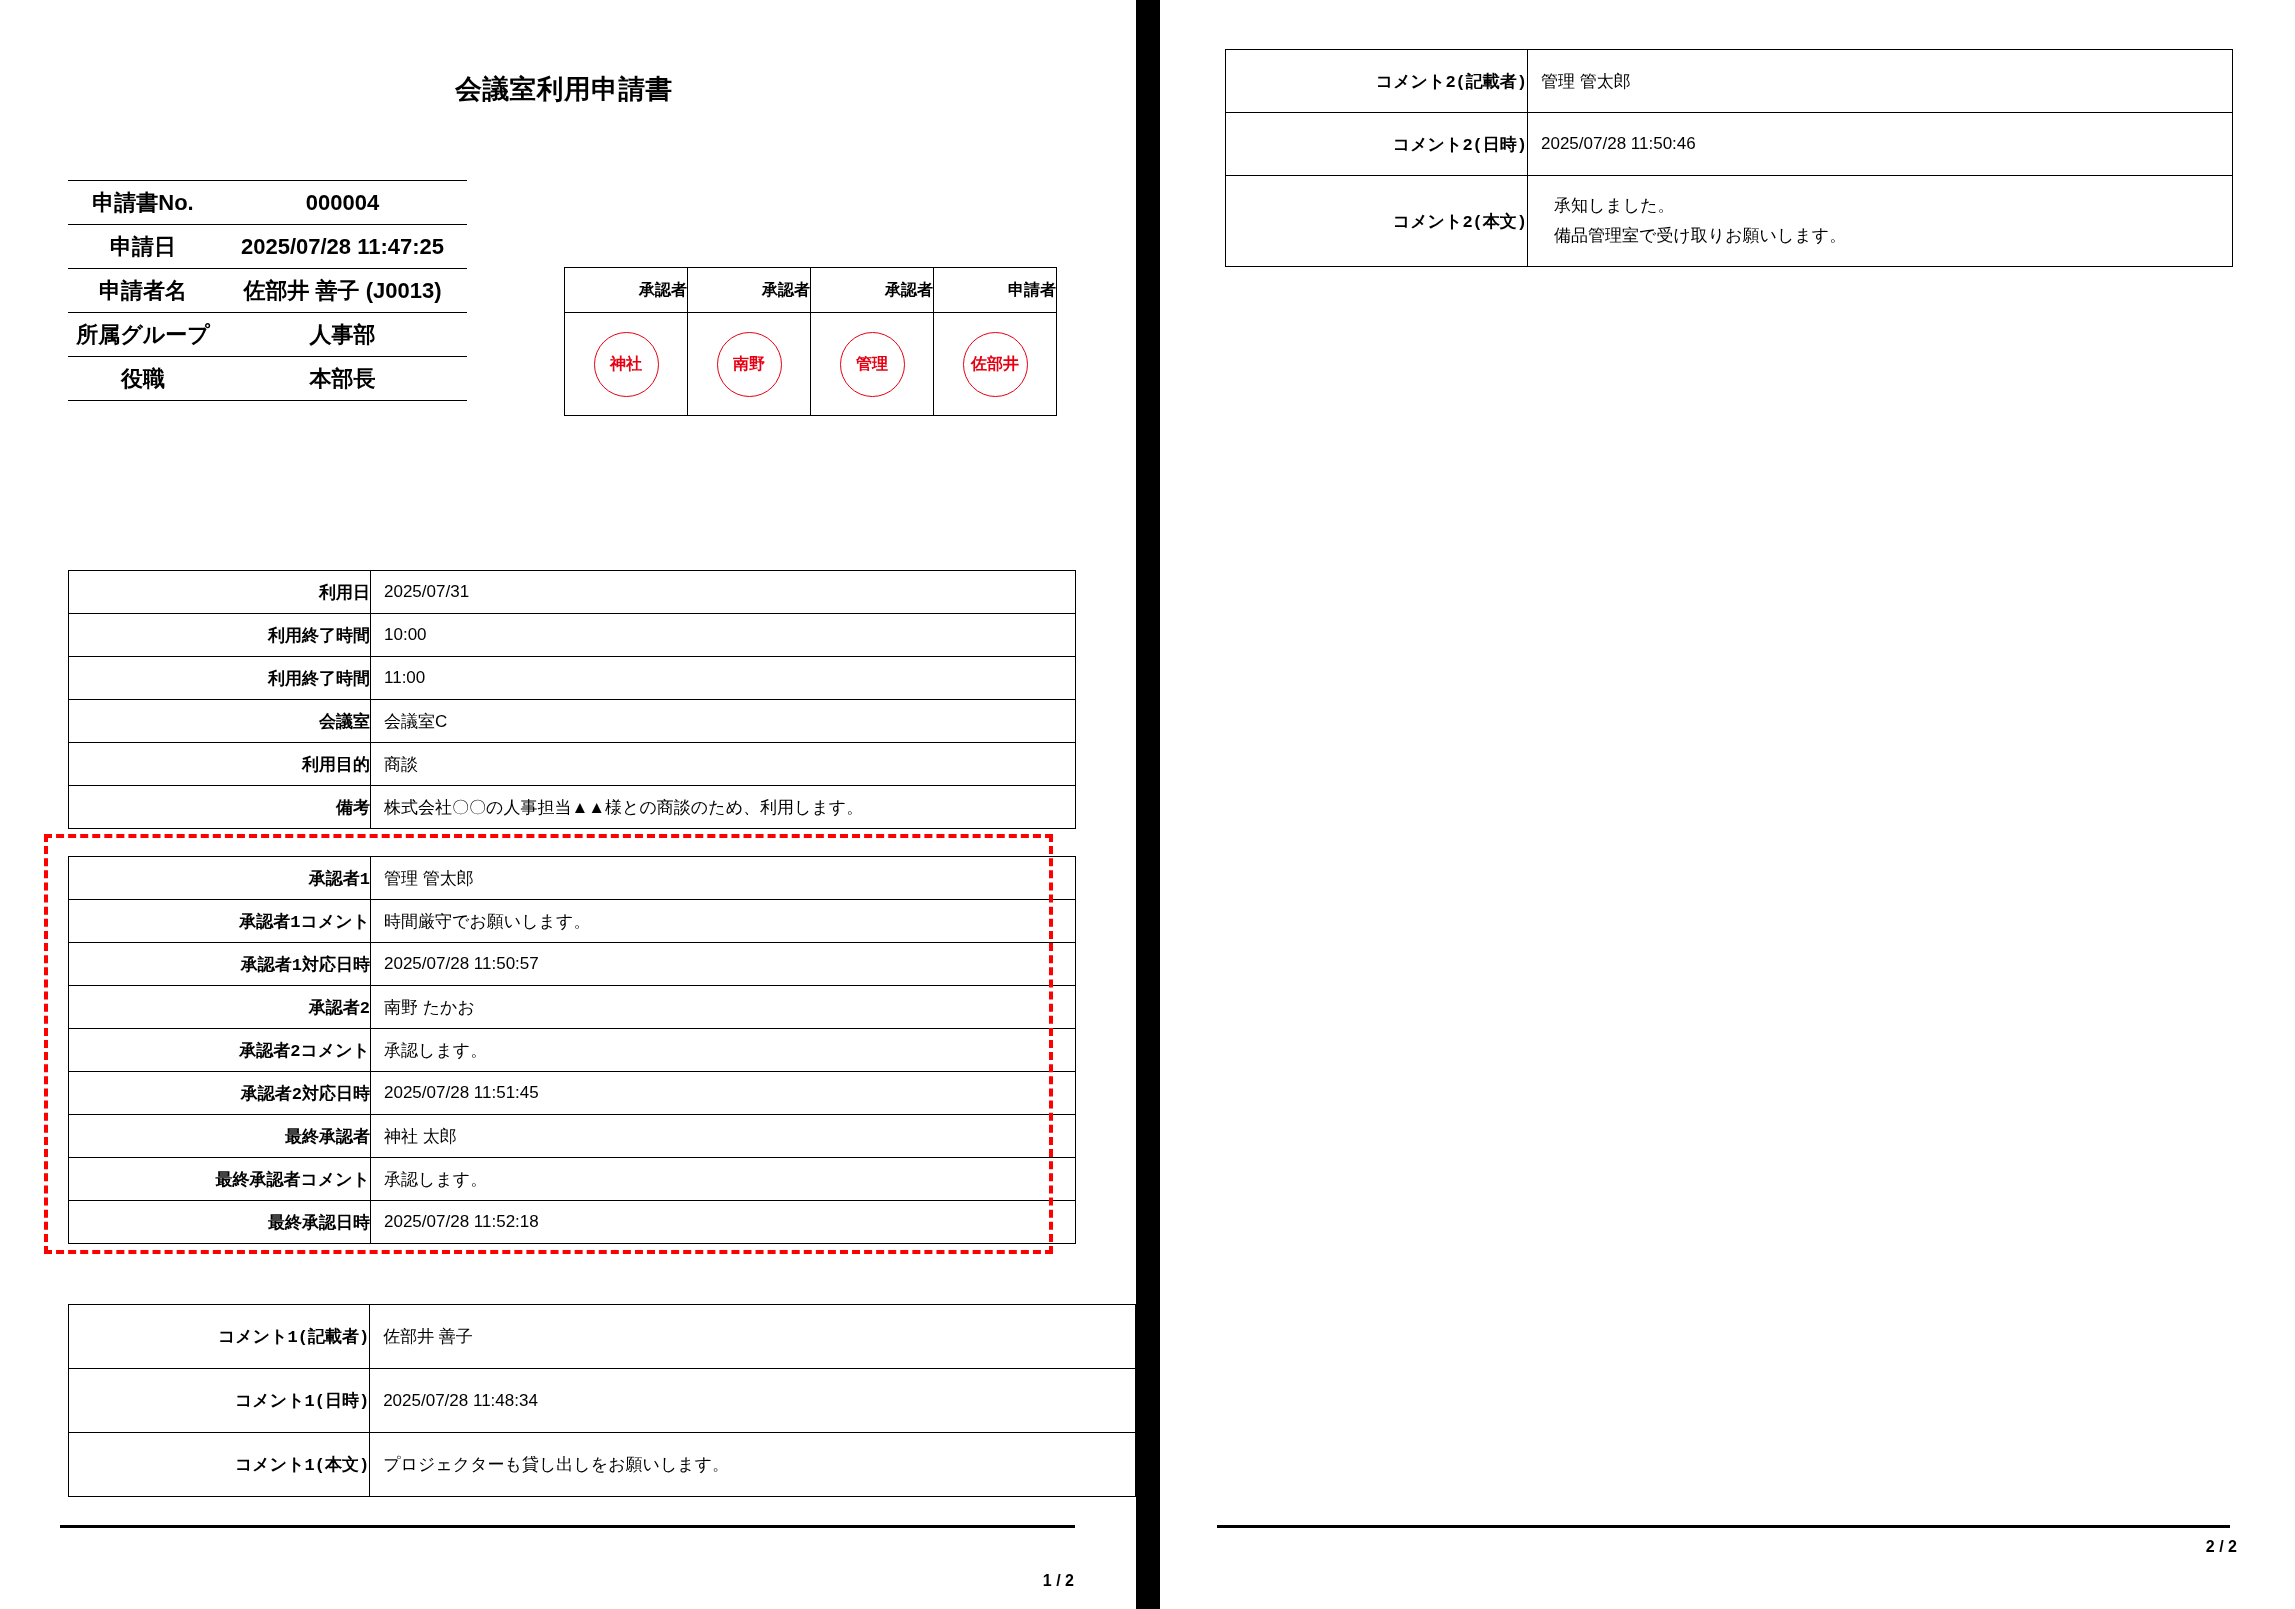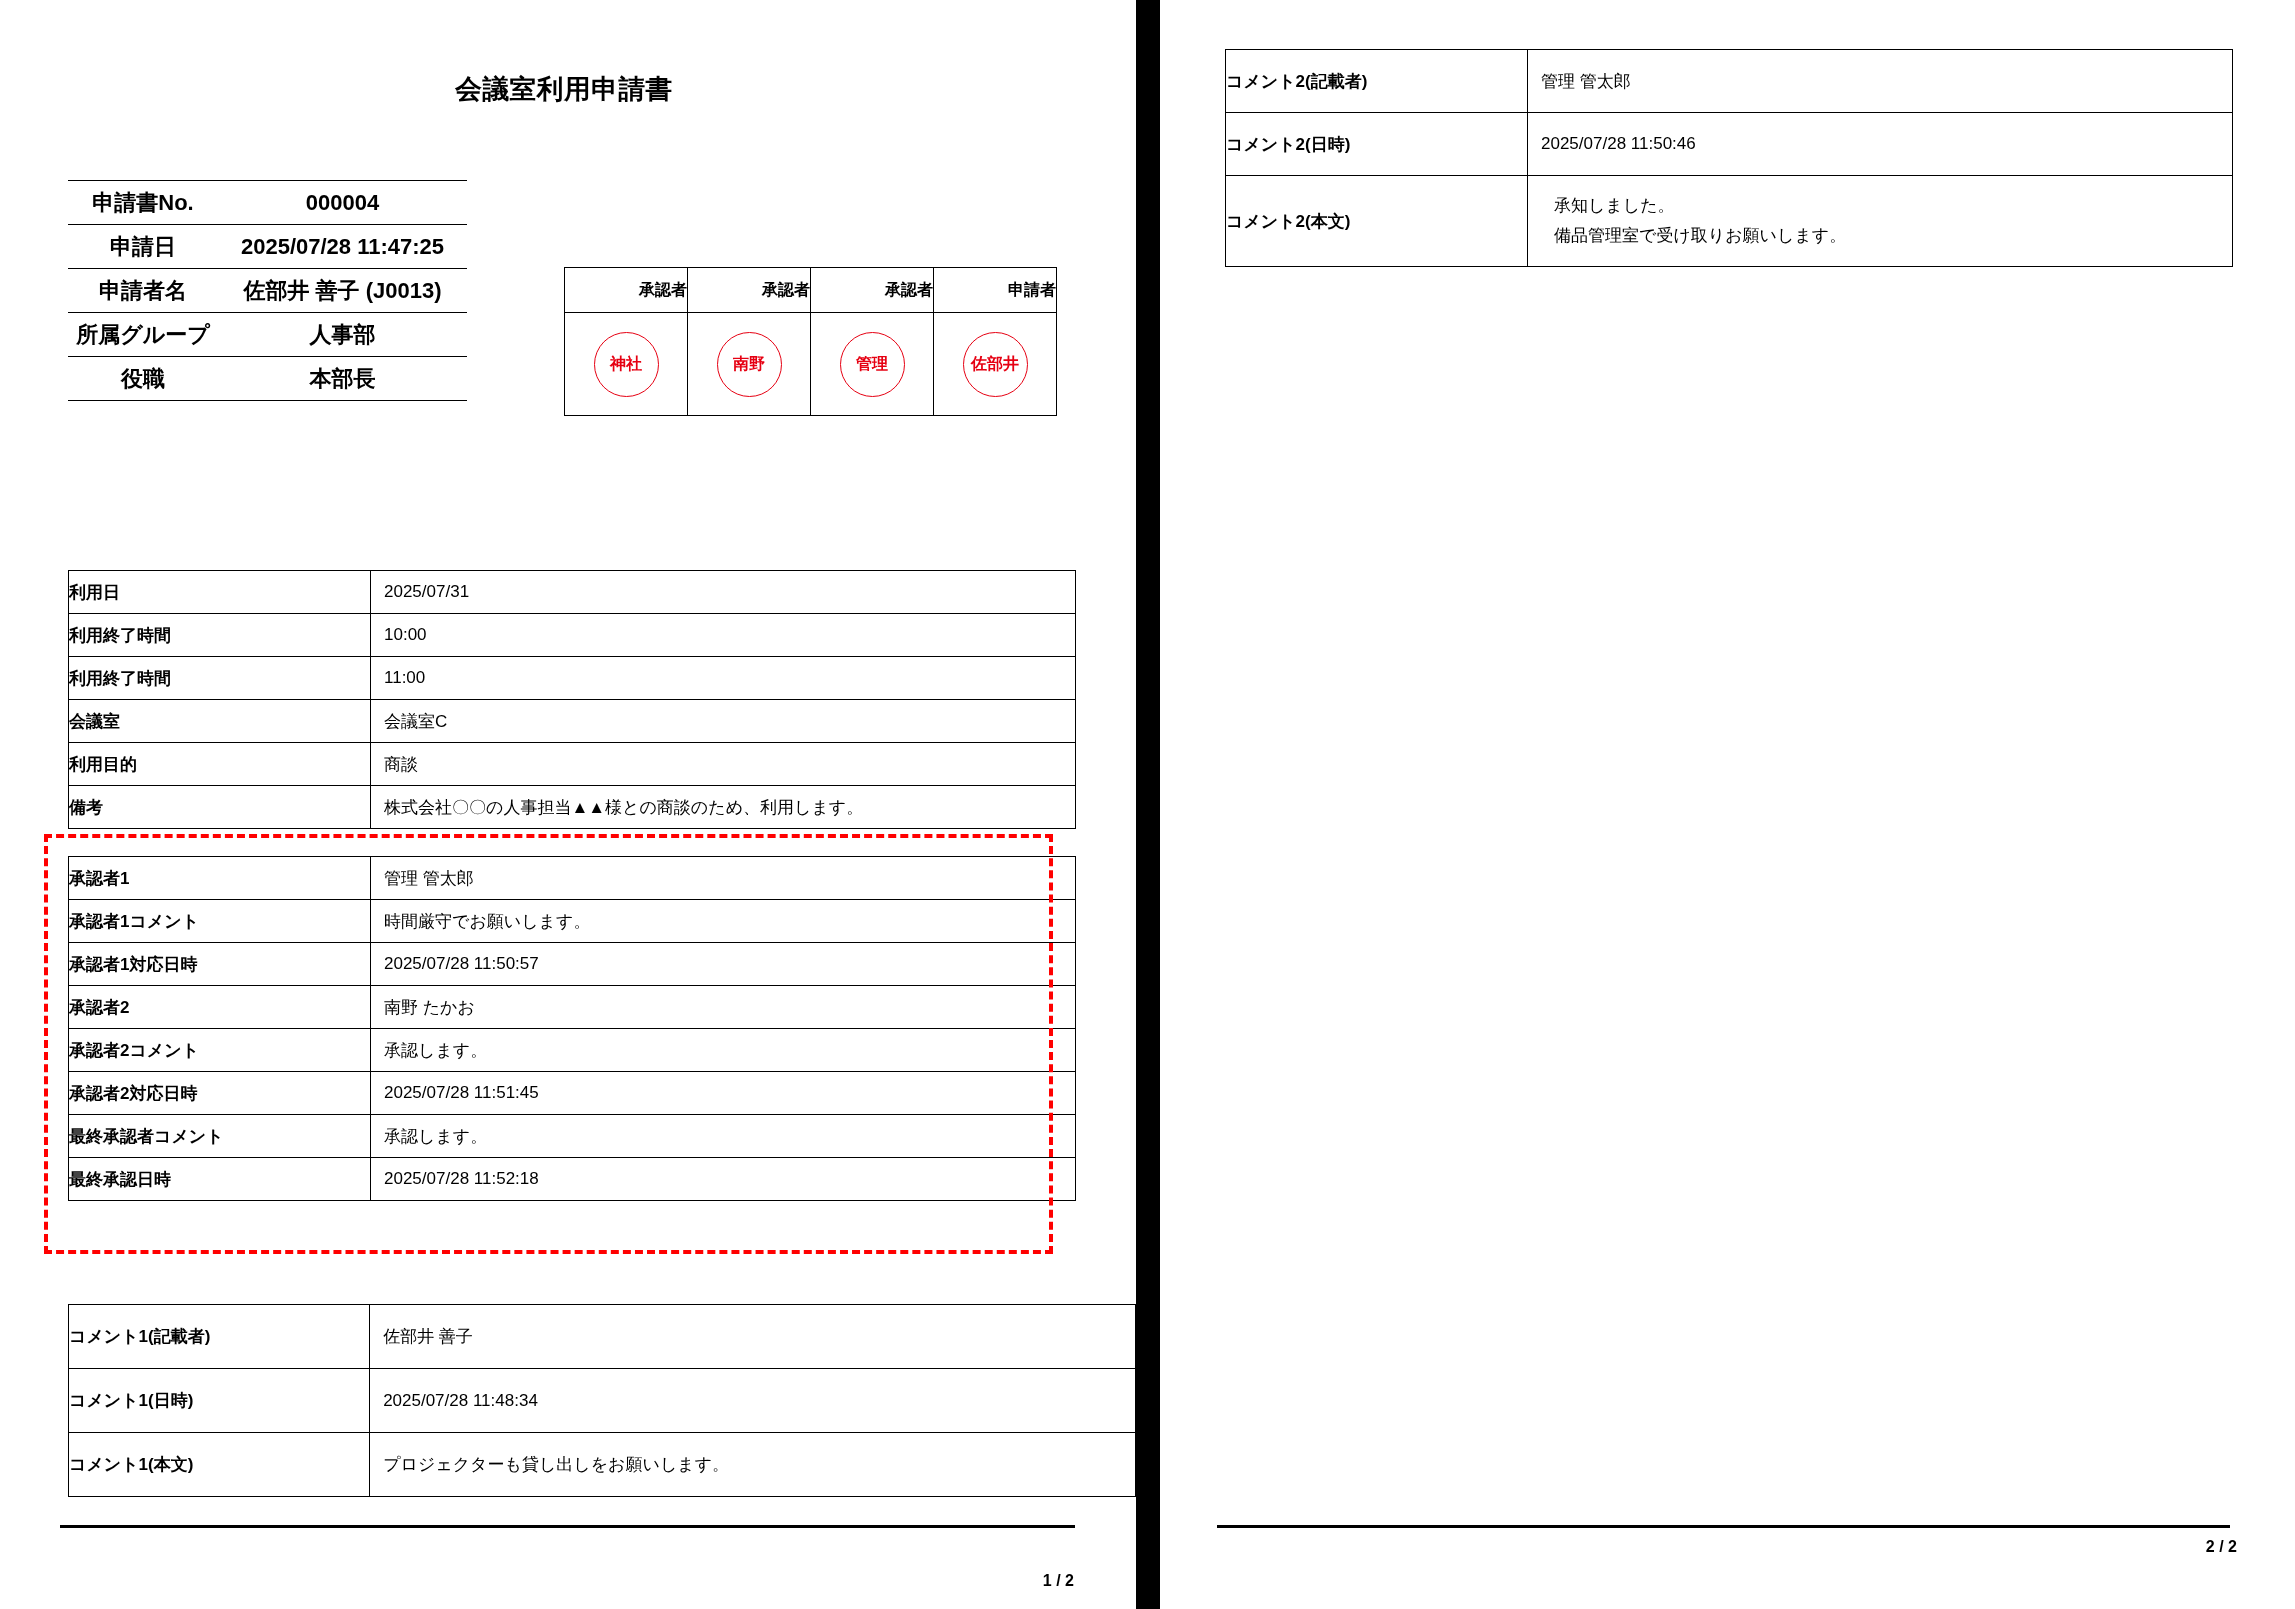--- a/index.html
+++ b/index.html
@@ -112,23 +112,24 @@
   }
   .grid-table td {
     border: 1.3px solid #000;
     height: 43px;
     padding: 0 9px;
     vertical-align: middle;
     box-sizing: border-box;
   }
   .grid-table td.k {
     width: 302px;
-    text-align: left;
+    text-align: right;
     font-weight: bold;
     padding: 0;
+    font-family: Liberation Mono, monospace;
   }
   .grid-table td.v {
     width: 705px;
     text-align: left;
     padding-left: 13px;
   }
 
   #usage-table { left: 68px; top: 570px; }
   #approver-table { left: 68px; top: 856px; }
   #comment1-table { left: 68px; top: 1304px; }
@@ -284,20 +285,24 @@
       </tr>
       <tr>
         <td class="k">承認者2コメント</td>
         <td class="v">承認します。</td>
       </tr>
       <tr>
         <td class="k">承認者2対応日時</td>
         <td class="v">2025/07/28 11:51:45</td>
       </tr>
       <tr>
+        <td class="k">最終承認者</td>
+        <td class="v">神社 太郎</td>
+      </tr>
+      <tr>
         <td class="k">最終承認者コメント</td>
         <td class="v">承認します。</td>
       </tr>
       <tr>
         <td class="k">最終承認日時</td>
         <td class="v">2025/07/28 11:52:18</td>
       </tr>
     </tbody>
       </table>
 

